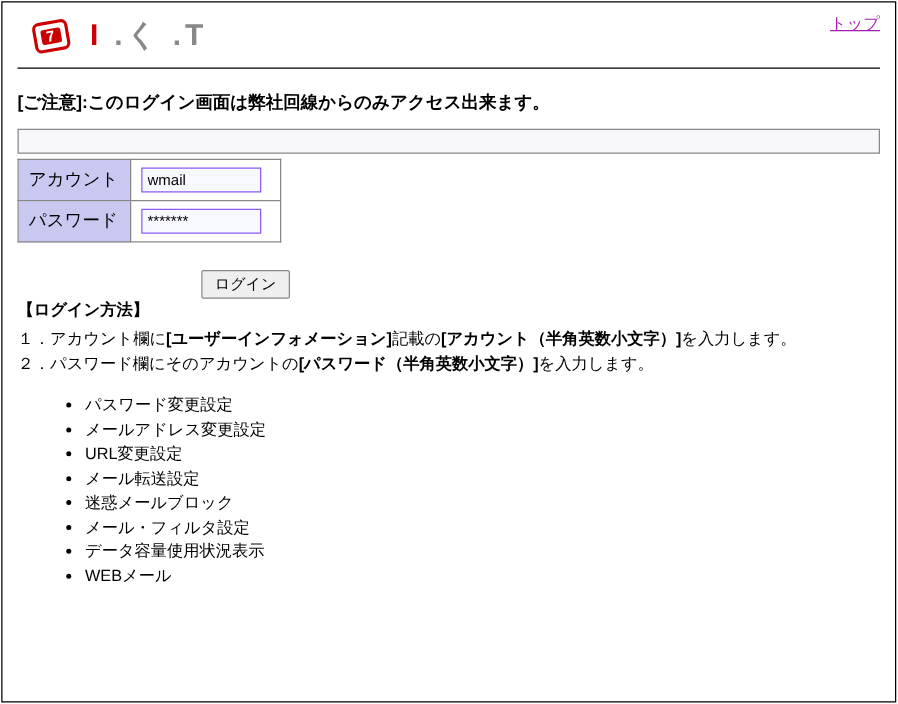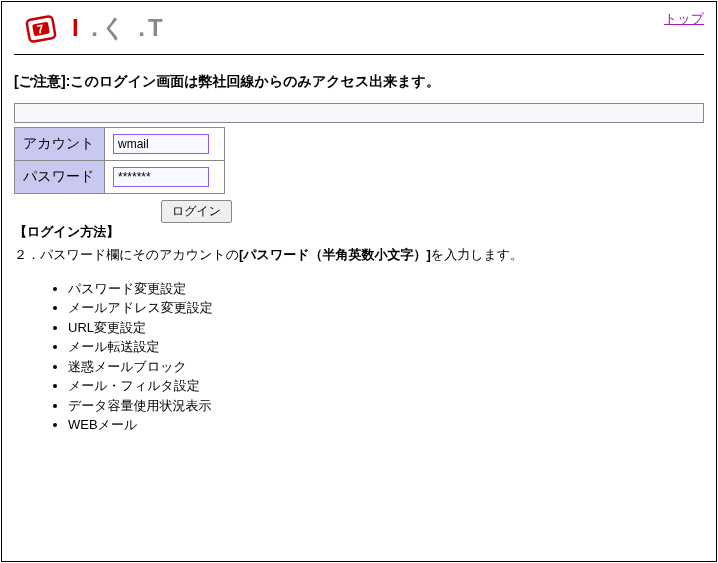--- a/index.html
+++ b/index.html
@@ -66,21 +66,21 @@
       margin-bottom: 12px;
     }
     .empty-box {
       border: 1px solid #888;
       height: 20px;
       margin-bottom: 4px;
       background: #f8f8fc;
     }
     .login-table {
       border-collapse: collapse;
-      margin-bottom: 6px;
+      margin-bottom: 22px;
     }
     .login-table td {
       border: 1px solid #888;
       padding: 6px 8px;
       font-size: 14px;
     }
     .login-table .label-cell {
       background: #c8c8f0;
       width: 90px;
       text-align: left;
@@ -175,20 +175,23 @@
     </tbody>
       </table>
 
     <div class="button-row">
       <button class="login-btn">ログイン</button>
     </div>
 
     <div class="section-head">【ログイン方法】</div>
     <div class="steps">
       <div>
+        <span>１．アカウント欄に</span><b>[ユーザーインフォメーション]</b><span>記載の</span><b>[アカウント（半角英数小文字）]</b><span>を入力します。</span>
+      </div>
+      <div>
         <span>２．パスワード欄にそのアカウントの</span><b>[パスワード（半角英数小文字）]</b><span>を入力します。</span>
       </div>
     </div>
 
     <ul class="feature-list">
       <li>パスワード変更設定</li>
       <li>メールアドレス変更設定</li>
       <li>URL変更設定</li>
       <li>メール転送設定</li>
       <li>迷惑メールブロック</li>

